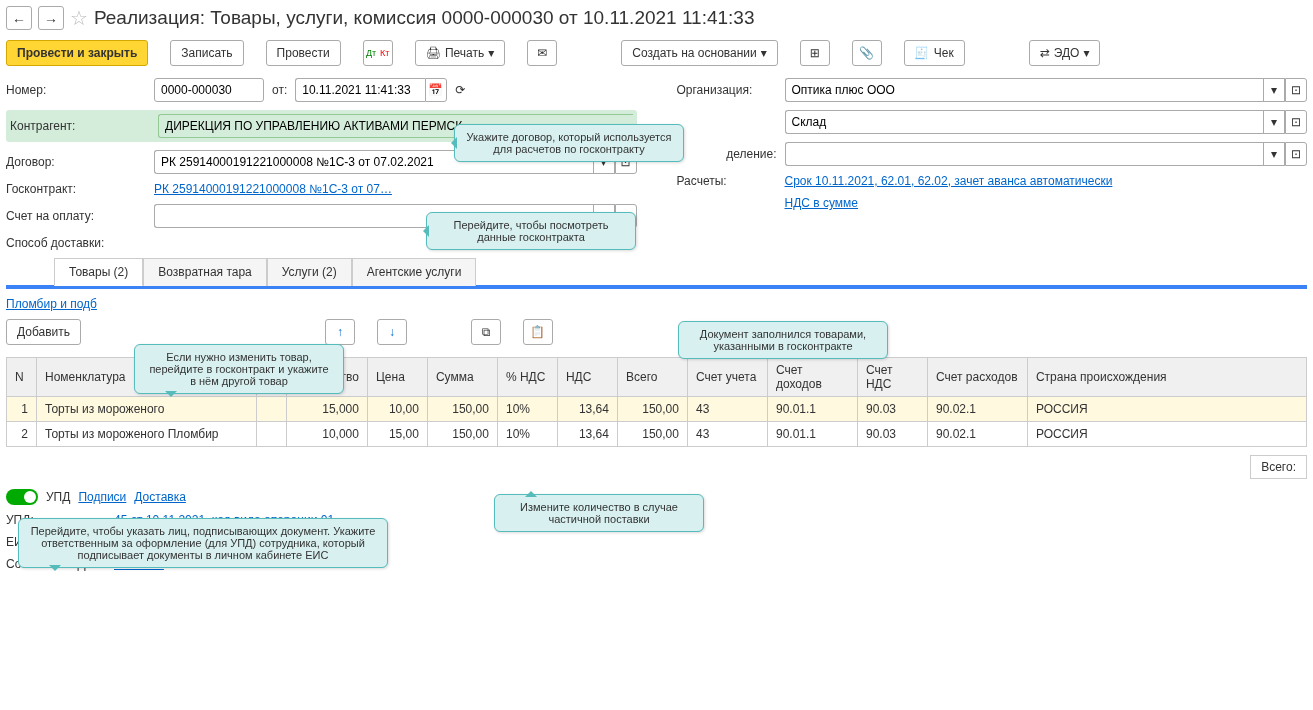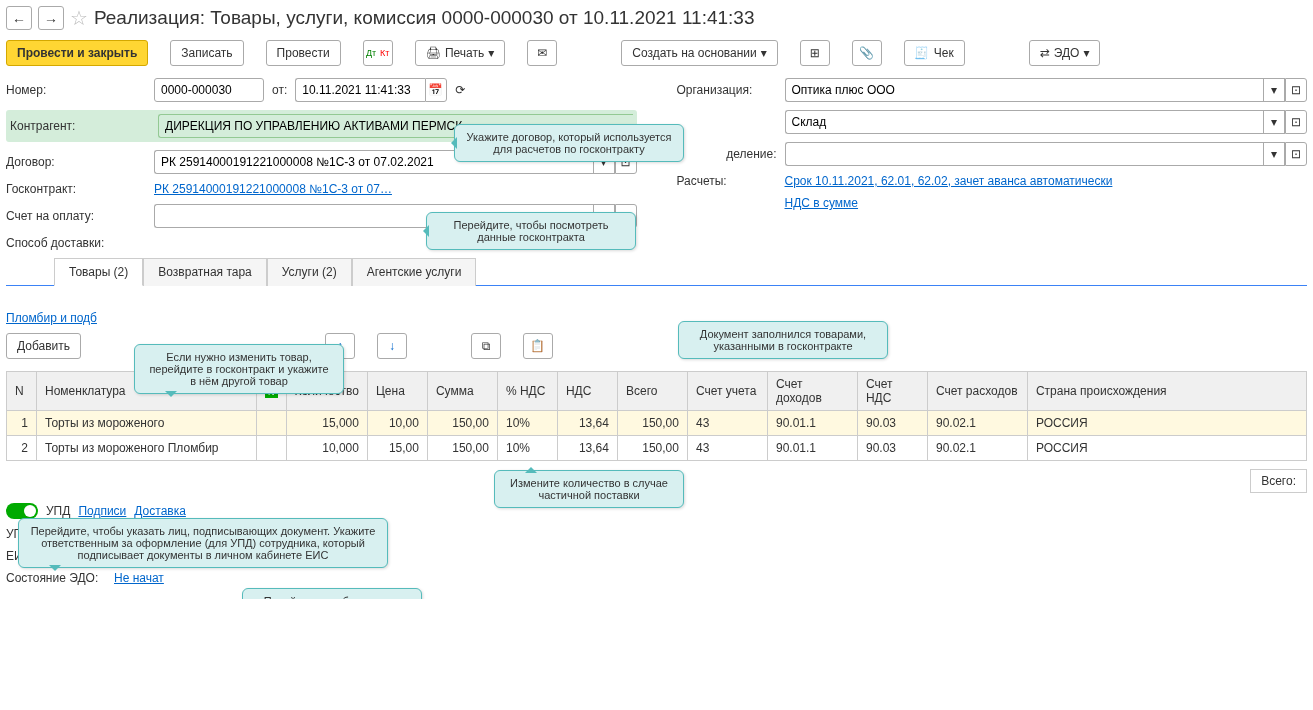--- a/index.html
+++ b/index.html
@@ -14,21 +14,21 @@
 .btn-icon { width: 30px; padding: 0; justify-content: center; }
 .form-row { display: flex; align-items: center; margin-bottom: 8px; gap: 8px; }
 .label { width: 140px; font-size: 12px; }
 .input { border: 1px solid #aaa; border-radius: 3px; padding: 3px 6px; height: 24px; font-size: 12px; background: #fff; }
 .input-green { background: #d4edda; border-color: #93c993; }
 .input-group { display: flex; align-items: center; }
 .input-group .input { border-radius: 3px 0 0 3px; border-right: none; }
 .input-group .btn-sm { border: 1px solid #aaa; width: 22px; height: 24px; display: flex; align-items: center; justify-content: center; cursor: pointer; background: #fff; }
 .input-group .btn-sm:last-child { border-radius: 0 3px 3px 0; }
 .link { color: #0066cc; text-decoration: underline; cursor: pointer; }
-.tabs { display: flex; border-bottom: 1px solid #3b82f6; margin-bottom: 25px; padding-left: 48px; }
+.tabs { display: flex; border-bottom: 4px solid #3b82f6; margin-bottom: 8px; padding-left: 48px; }
 .tab { padding: 6px 14px; border: 1px solid #ccc; border-bottom: none; margin-bottom: -1px; cursor: pointer; font-size: 12px; background: #f5f5f5; }
 .tab.active { background: #fff; border-bottom: 1px solid #fff; }
 table { border-collapse: collapse; width: 100%; margin-top: 8px; font-size: 12px; }
 th, td { border: 1px solid #ccc; padding: 5px 8px; text-align: left; }
 th { background: #f0f0f0; font-weight: normal; }
 td.num { text-align: right; }
 tr.sel td { background: #fff9e0; }
 .callout { position: absolute; background: #d8f0f0; border: 1px solid #5bb; border-radius: 6px; padding: 6px 10px; font-size: 11px; color: #333; text-align: center; box-shadow: 1px 1px 3px rgba(0,0,0,0.15); z-index: 10; }
 .callout::before { content: ''; position: absolute; width: 0; height: 0; }
 .callout.ptr-left::before { left: -10px; top: 50%; margin-top: -6px; border: 6px solid transparent; border-right-color: #5bb; }
@@ -264,18 +264,18 @@
 <div class="form-row">
   <span class="label" style="width:100px">Состояние ЭДО:</span>
   <span class="link">Не начат</span>
 </div>
 
 
 <div class="callout ptr-left" style="top:118px;left:448px;width:230px">Укажите договор, который используется для расчетов по госконтракту</div>
 <div class="callout ptr-left" style="top:206px;left:420px;width:210px">Перейдите, чтобы посмотреть данные госконтракта</div>
 <div class="callout ptr-bl" style="top:338px;left:128px;width:210px">Если нужно изменить товар, перейдите в госконтракт и укажите в нём другой товар</div>
 <div class="callout" style="top:315px;left:672px;width:210px">Документ заполнился товарами, указанными в госконтракте</div>
-<div class="callout ptr-top" style="top:464px;left:488px;width:190px">Измените количество в случае частичной поставки</div>
+<div class="callout ptr-top" style="top:488px;left:488px;width:210px">Измените количество в случае частичной поставки</div>
 <div class="callout ptr-bl" style="top:512px;left:12px;width:370px">Перейдите, чтобы указать лиц, подписывающих документ. Укажите ответственным за оформление (для УПД) сотрудника, который подписывает документы в личном кабинете ЕИС</div>
 <div class="callout ptr-left" style="top:582px;left:236px;width:180px">Перейдите, чтобы описать доставку товаров</div>
 <div class="callout ptr-left" style="top:650px;left:216px;width:170px">Добавьте приложения при необходимости</div>
 
 </div>
 
 </body></html>

